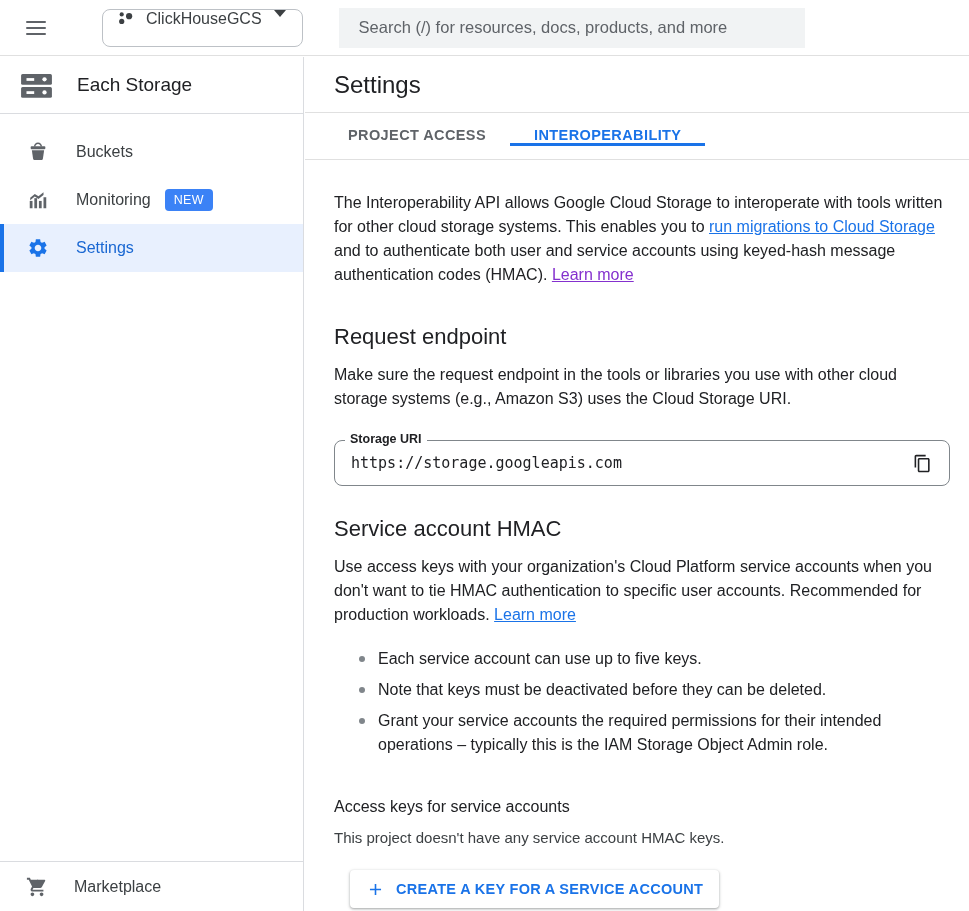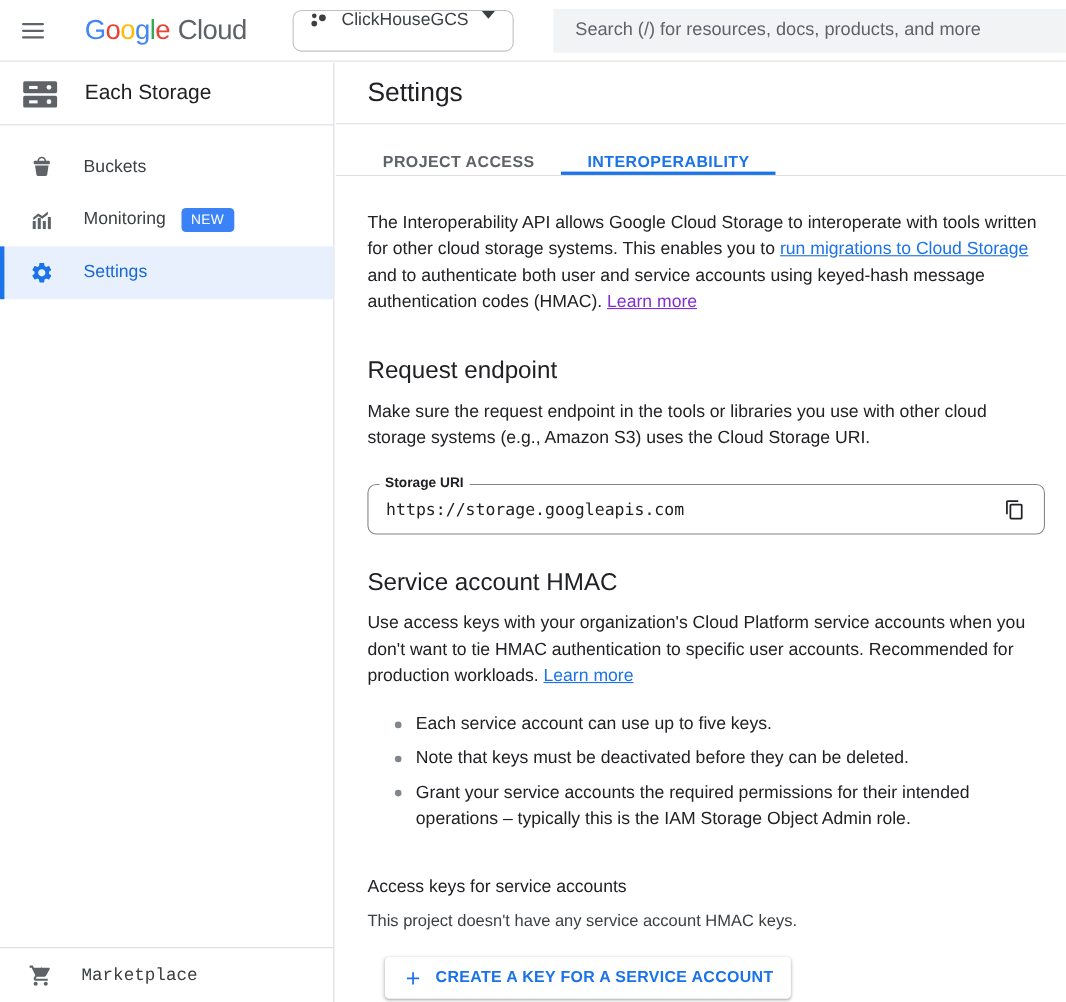--- a/index.html
+++ b/index.html
@@ -34,29 +34,29 @@
   .sidebar-header .title { font-size:19px; color:#202124; }
   .nav { padding-top:14px; }
   .nav-item { height:48px; display:flex; align-items:center; padding-left:26px; cursor:pointer; }
   .nav-item .icon { width:24px; height:24px; display:flex; align-items:center; justify-content:center; }
   .nav-item .label { margin-left:26px; font-size:16px; color:#3c4043; }
   .nav-item.active { background:#e8f0fe; border-left:4px solid #1a73e8; padding-left:22px; }
   .nav-item.active .label { color:#1967d2; }
   .badge { margin-left:14px; background:#3b82f6; color:#fff; font-size:12.5px; font-weight:500;
     padding:4px 9px; border-radius:4px; letter-spacing:.3px; }
   .sidebar-footer { position:absolute; bottom:0; left:0; width:100%; height:50px;
-    border-top:1px solid #dadce0; display:flex; align-items:center; padding-left:26px; cursor:pointer;font-family:Liberation Mono, monospace; }
+    border-top:1px solid #dadce0; display:flex; align-items:center; padding-left:26px; cursor:pointer; }
   .sidebar-footer .label { margin-left:26px; font-size:16px; color:#3c4043; }
 
   
   .main { position:absolute; top:57px; left:305px; right:0; bottom:0; background:#fff; overflow:hidden; }
   .page-title-row { height:56px; display:flex; align-items:center; padding-left:29px;
     border-bottom:1px solid #e0e0e0; }
   .page-title { font-size:24px; font-weight:400; color:#202124; }
-  .tabs { height:47px; display:flex; align-items:flex-end; padding-left:19px; border-bottom:1px solid #e0e0e0; }
+  .tabs { height:47px; display:flex; align-items:center; padding-left:19px; border-bottom:1px solid #e0e0e0; }
   .tab { display:flex; align-items:center; padding:0 24px; font-size:14.5px; font-weight:700;
     letter-spacing:.4px; color:#5f6368; cursor:pointer; border-bottom:3px solid transparent; }
   .tab.active { color:#1a73e8; border-bottom-color:#1a73e8; }
 
   .content { padding:31px 20px 0 29px; }
   .content p.body { font-size:16px; line-height:24px; max-width:616px; color:#202124; }
   a.link { color:#1a73e8; text-decoration:underline; cursor:pointer; }
   a.link.visited { color:#8430ce; }
   h2.section { font-size:22px; font-weight:400; color:#202124; margin:37px 0 13px; }
   h3.subsection { font-size:16px; font-weight:400; color:#202124; margin:41px 0 13px; }
@@ -88,24 +88,20 @@
 </style>
 </head>
 <body>
 
 <header class="topbar">
   <button class="hamburger" aria-label="menu">
     <span></span>
       <span></span>
       <span></span>
   </button>
-  <div class="logo">
-    <span class="brand"><span style="color: rgb(66, 133, 244);">G</span><span style="color: rgb(234, 67, 53);">o</span><span style="color: rgb(251, 188, 5);">o</span><span style="color: rgb(66, 133, 244);">g</span><span style="color: rgb(52, 168, 83);">l</span><span style="color: rgb(234, 67, 53);">e</span></span>
-    <span class="suffix">Cloud</span>
-  </div>
   <button class="project-btn">
     <span>
       <svg width="17" height="16" viewBox="0 0 16 16" fill="#3c4043">
         <circle cx="4.2" cy="4.4" r="2.1"></circle>
         <circle cx="4.2" cy="11.4" r="2.6"></circle>
         <circle cx="11.6" cy="6.2" r="3.1"></circle>
       </svg>
     </span>
     <span>ClickHouseGCS</span>
     <span class="caret-down"></span>

